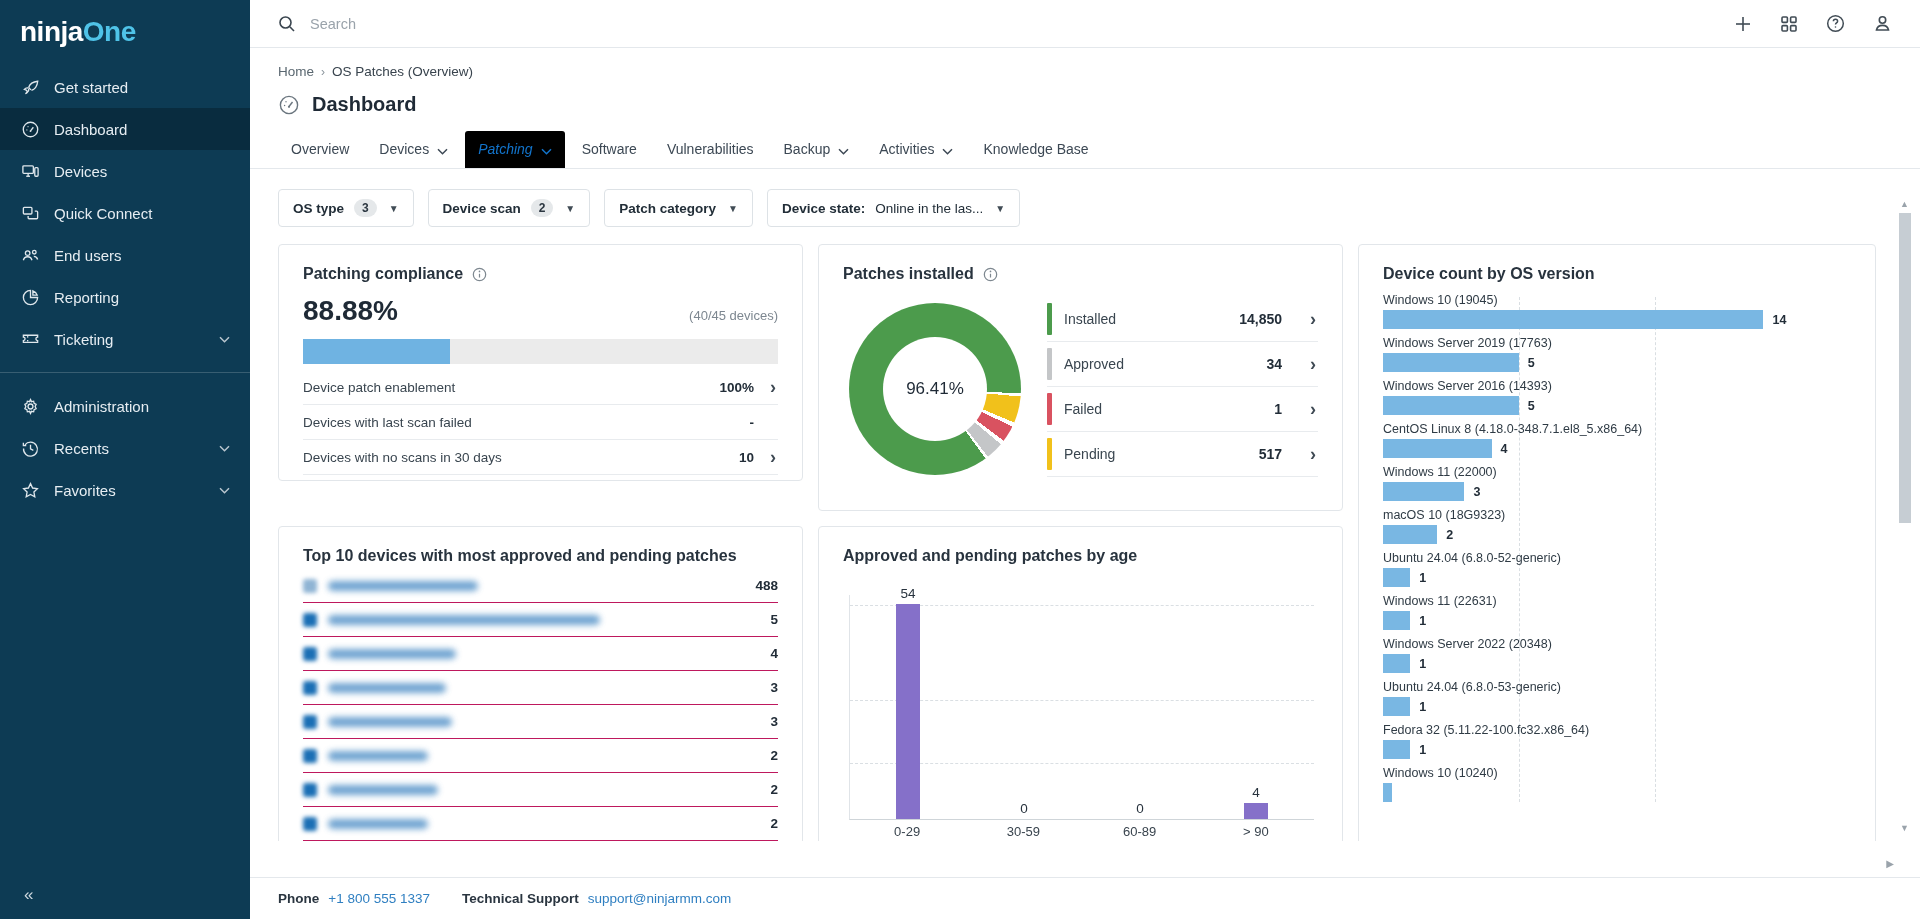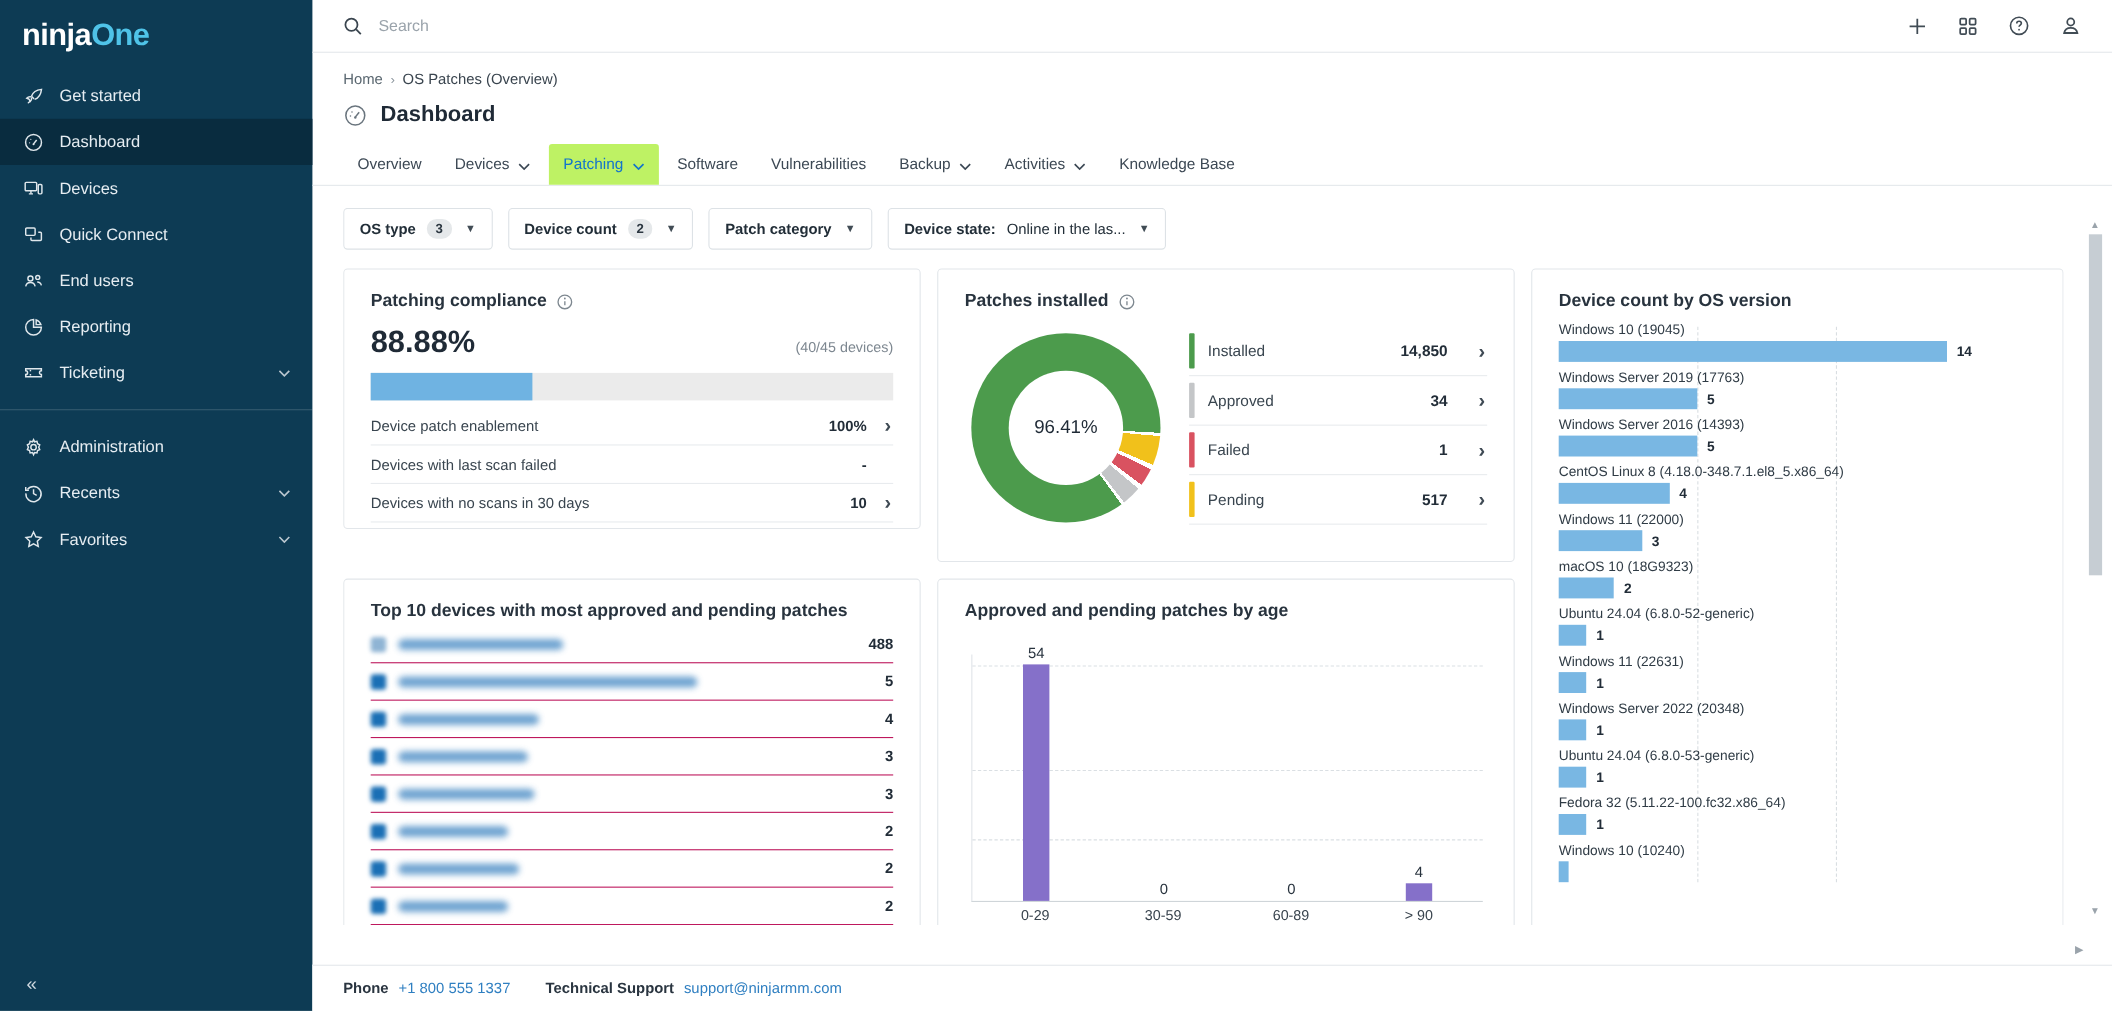--- a/index.html
+++ b/index.html
@@ -1,21 +1,21 @@
 <!DOCTYPE html>
 <html><head>
 <meta charset="utf-8">
 <style>
   * { box-sizing: border-box; margin: 0; padding: 0; }
   html,body { width:1920px; height:919px; overflow:hidden; }
   body { font-family:"Liberation Sans", sans-serif; background:#fff; color:#2b3942; }
   .app { display:flex; width:1920px; height:919px; }
 
   
-  .sidebar { width:284px; flex-shrink:0; background:#0d3b54; color:#e9eff3; display:flex; flex-direction:column; }
+  .sidebar { width:250px; flex-shrink:0; background:#0d3b54; color:#e9eff3; display:flex; flex-direction:column; }
   .logo { padding:16px 20px 18px; font-size:28px; font-weight:800; letter-spacing:-0.5px; cursor:pointer; }
   .logo .p1 { color:#ffffff; }
   .logo .p2 { color:#4fc3e8; }
   .nav-item { display:flex; align-items:center; gap:14px; padding:11px 20px; font-size:15px; cursor:pointer; color:#e6edf2; }
   .nav-item.active { background:#092c3f; }
   .nav-icon { width:20px; height:20px; display:inline-flex; align-items:center; justify-content:center; color:#dfe7ec; flex-shrink:0; }
   .nav-icon svg { width:19px; height:19px; }
   .nav-chevron { margin-left:auto; color:#b9c6cf; display:flex; }
   .nav-divider { border-top:1px solid rgba(255,255,255,.18); margin:12px 0; }
   .sidebar-collapse { margin-top:auto; padding:12px 24px 14px; font-size:17px; color:#cfd9e0; cursor:pointer; }
@@ -35,21 +35,21 @@
   .breadcrumb { font-size:13.5px; color:#5a6770; display:flex; gap:7px; align-items:center; }
   .crumb-home { cursor:pointer; }
   .crumb-sep { color:#8b959d; font-size:12px; }
   .crumb-current { color:#39444e; }
   .title-row { display:flex; align-items:center; gap:12px; margin-top:14px; }
   .title-icon { color:#6a757e; display:flex; }
   .page-title { font-size:20px; font-weight:700; color:#1f2a36; }
 
   .tabs { display:flex; padding:0 28px; margin-top:15px; border-bottom:1px solid #e4e8ec; gap:4px; }
   .tab { padding:9px 13px 10px; font-size:14px; color:#3c4854; display:flex; gap:8px; align-items:center; cursor:pointer; white-space:nowrap; }
-  .tab.active { background:#bef264; color:#1274cc; border-radius:3px 3px 0 0; }
+  .tab.active { background:#000000; color:#1274cc; border-radius:3px 3px 0 0;font-style:italic; }
   .tab-caret { margin-top:2px; }
 
   .content { flex:1; position:relative; padding:20px 44px 0 28px; overflow:hidden; }
   .viewport { height:652px; overflow:hidden; }
 
   .filters { display:flex; gap:14px; height:38px; margin-bottom:17px; }
   .filter { border:1px solid #dde2e6; border-radius:4px; display:flex; align-items:center; gap:10px; padding:0 14px; font-size:13.5px; background:#fff; cursor:pointer; }
   .filter-label { font-weight:bold; color:#222e38; }
   .filter-value { color:#222e38; }
   .badge { background:#e5e8ea; border-radius:10px; padding:2px 8px; font-size:12px; font-weight:700; color:#2b3640; }
@@ -362,21 +362,21 @@
     <div class="content">
       <div class="viewport">
 
         <div class="filters" id="filters">
             <div class="filter">
               <span class="filter-label">OS type</span>
               <span class="badge">3</span>
               <span class="filter-caret">▼</span>
             </div>
             <div class="filter">
-              <span class="filter-label">Device count</span>
+              <span class="filter-label">Device scan</span>
               <span class="badge">2</span>
               <span class="filter-caret">▼</span>
             </div>
             <div class="filter">
               <span class="filter-label">Patch category</span>
               <span class="filter-caret">▼</span>
             </div>
             <div class="filter">
               <span class="filter-label">Device state:</span>
               <span class="filter-value">Online in the las...</span>

